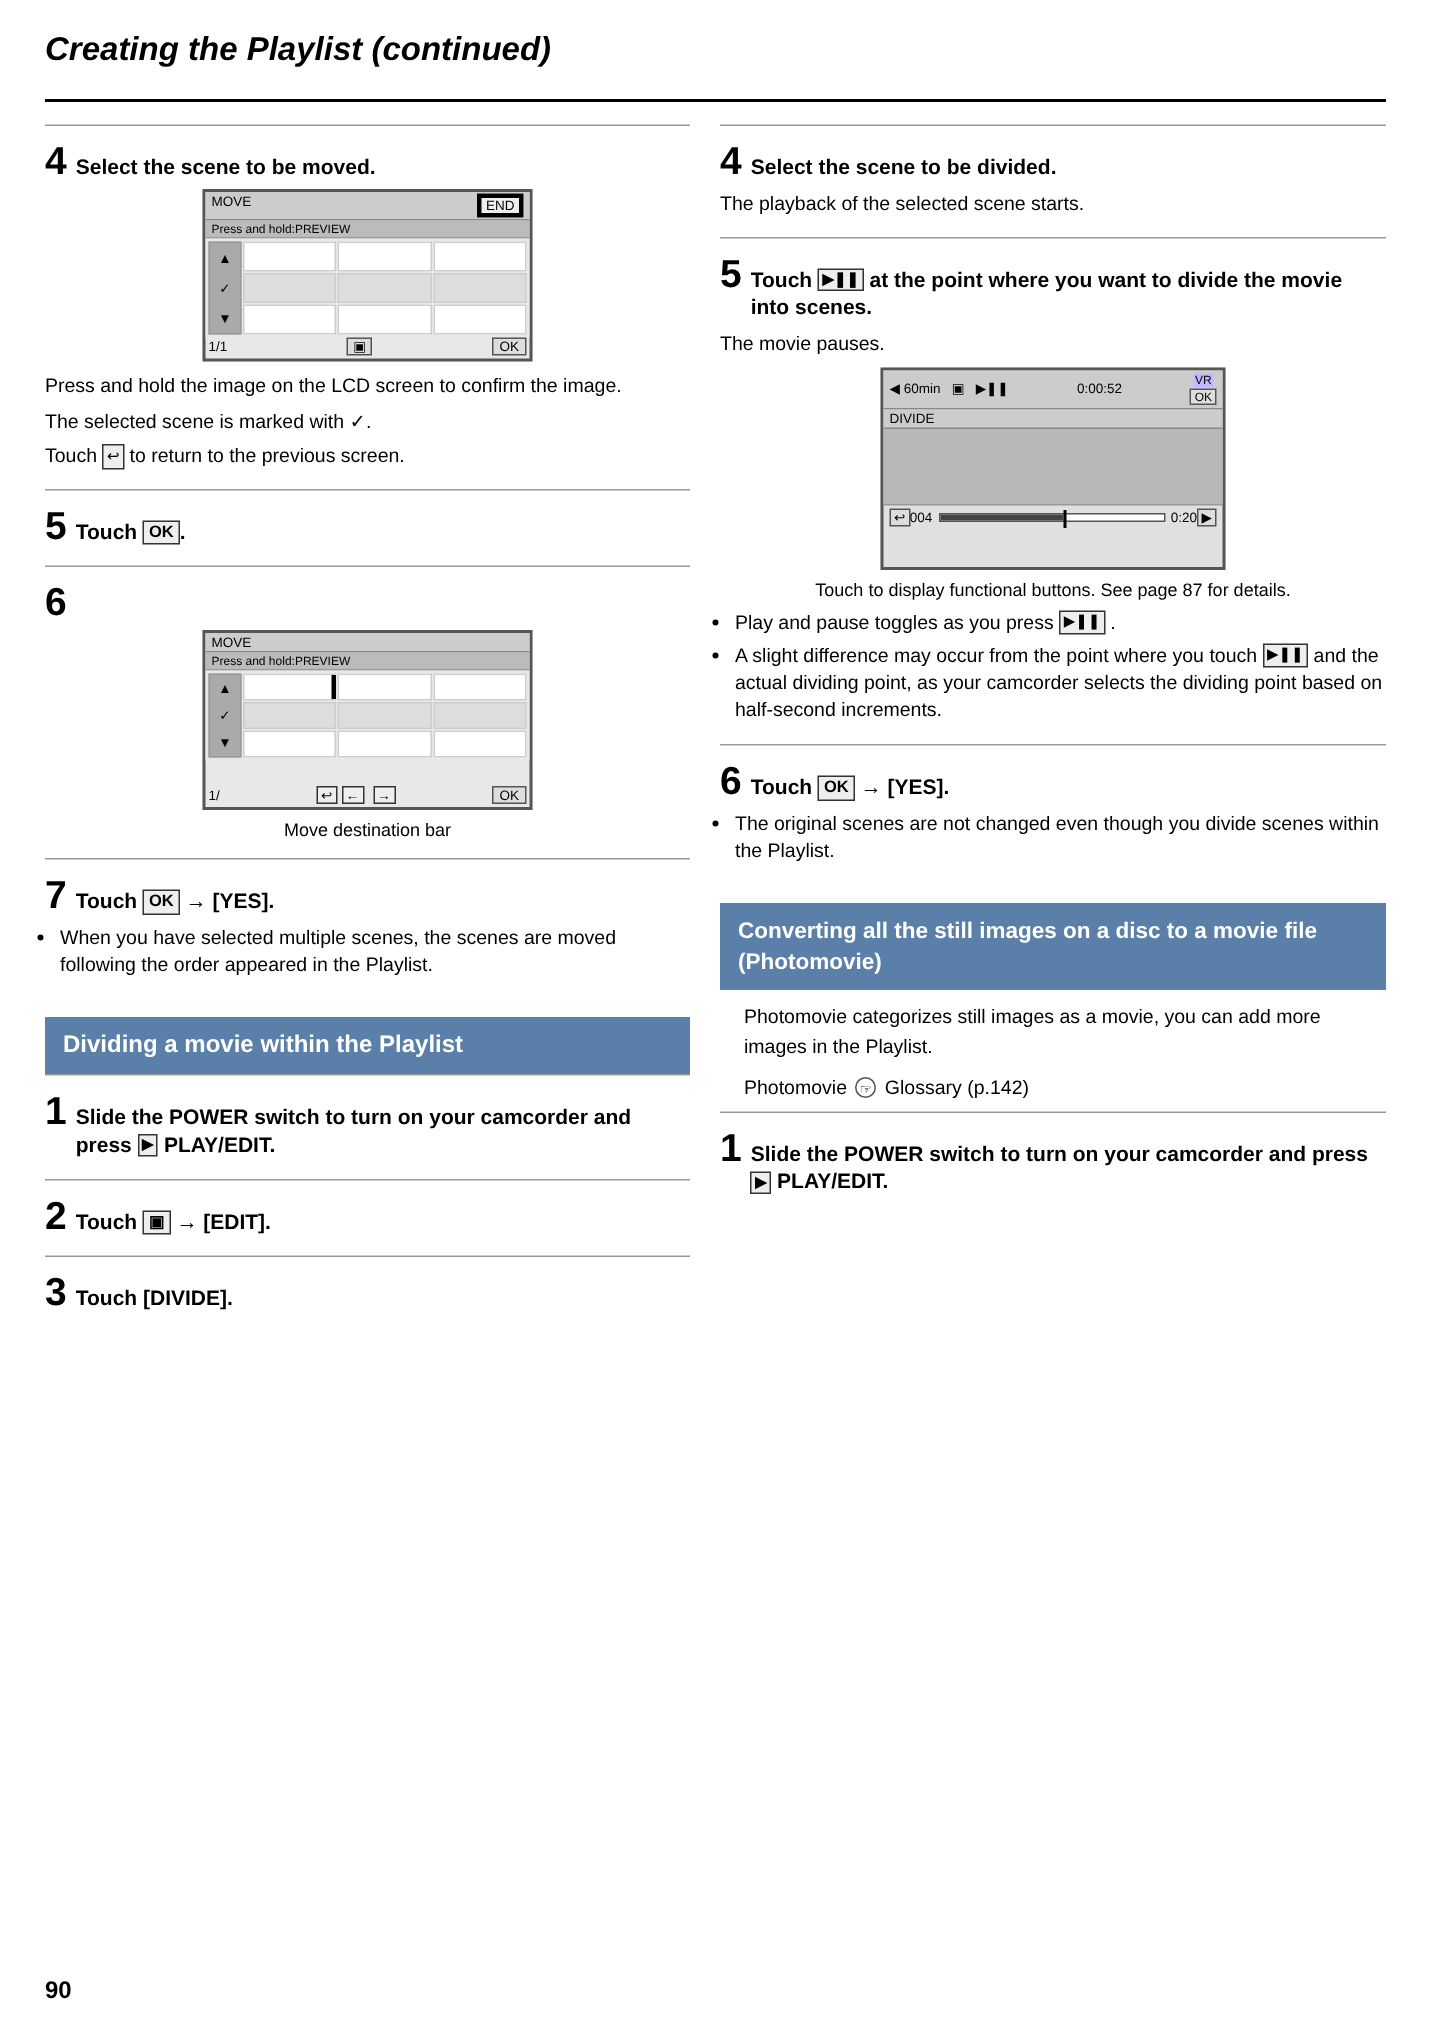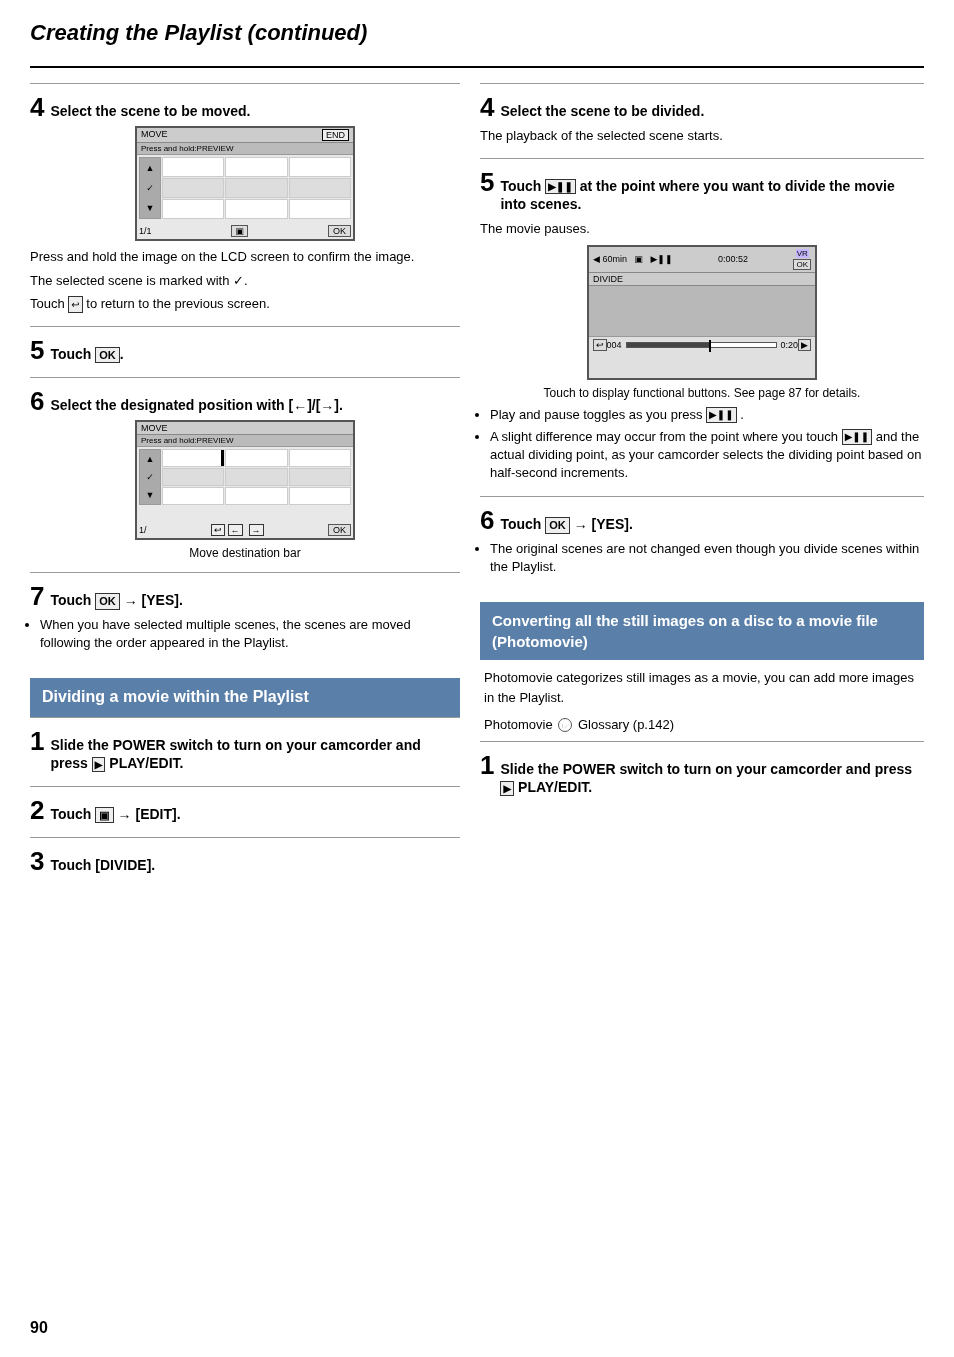--- a/index.html
+++ b/index.html
@@ -146,21 +146,21 @@
 
     .note-text {
       font-size: 13px;
       line-height: 1.5;
       margin: 4px 0;
     }
 
     .photomovie-note {
       font-size: 13px;
       line-height: 1.5;
-      margin: 8px 0 6px 4px;
+      margin: 8px 0 6px 16px;
     }
   </style>
 </head>
 <body>
 
 <div class="page">
 
   <div class="page-title">Creating the Playlist (continued)</div>
 
   <div class="two-col">
@@ -169,21 +169,21 @@
 
       <div class="step-block">
         <div class="step-header">
           <span class="step-num">4</span>
           <span class="step-title">Select the scene to be moved.</span>
         </div>
 
         <div style="border:2px solid #555; width:220px; height:115px; margin:6px auto; background:#e8e8e8; position:relative; font-size:9px;">
           <div style="background:#ccc; padding:1px 4px; display:flex; justify-content:space-between; border-bottom:1px solid #888;">
             <span>MOVE</span>
-            <span style="border:1px solid #000000; padding:0 3px; background:#eee;">END</span>
+            <span style="border:3px solid #000000; padding:0 3px; background:#eee;">END</span>
           </div>
           <div style="padding:1px 4px; font-size:8px; background:#bbb; border-bottom:1px solid #999;">
             <span>Press and hold:PREVIEW</span>
           </div>
           <div style="display:grid; grid-template-columns:22px 1fr 1fr 1fr; grid-template-rows:repeat(3,20px); gap:1px; padding:2px; background:#e8e8e8;">
             <div style="background:#aaa; grid-row:1/4; display:flex; flex-direction:column; justify-content:space-around; align-items:center; border:1px solid #999;">
               <span>▲</span>
               <span>✓</span>
               <span>▼</span>
             </div>
@@ -216,21 +216,20 @@
           <span class="step-num">5</span>
           <span class="step-title">
             Touch <span class="inline-btn">OK</span>.
           </span>
         </div>
       </div>
 
       <div class="step-block">
         <div class="step-header">
           <span class="step-num">6</span>
-          <span class="step-title">Select the designated position with [←]/[→].</span>
         </div>
 
         <div style="border:2px solid #555; width:220px; height:120px; margin:6px auto; background:#e8e8e8; position:relative; font-size:9px;">
           <div style="background:#ccc; padding:1px 4px; display:flex; justify-content:space-between; border-bottom:1px solid #888;">
             <span>MOVE</span>
           </div>
           <div style="padding:1px 4px; font-size:8px; background:#bbb; border-bottom:1px solid #999;">
             <span>Press and hold:PREVIEW</span>
           </div>
           <div style="display:grid; grid-template-columns:22px 1fr 1fr 1fr; grid-template-rows:repeat(3,18px); gap:1px; padding:2px; background:#e8e8e8; position:relative;">

